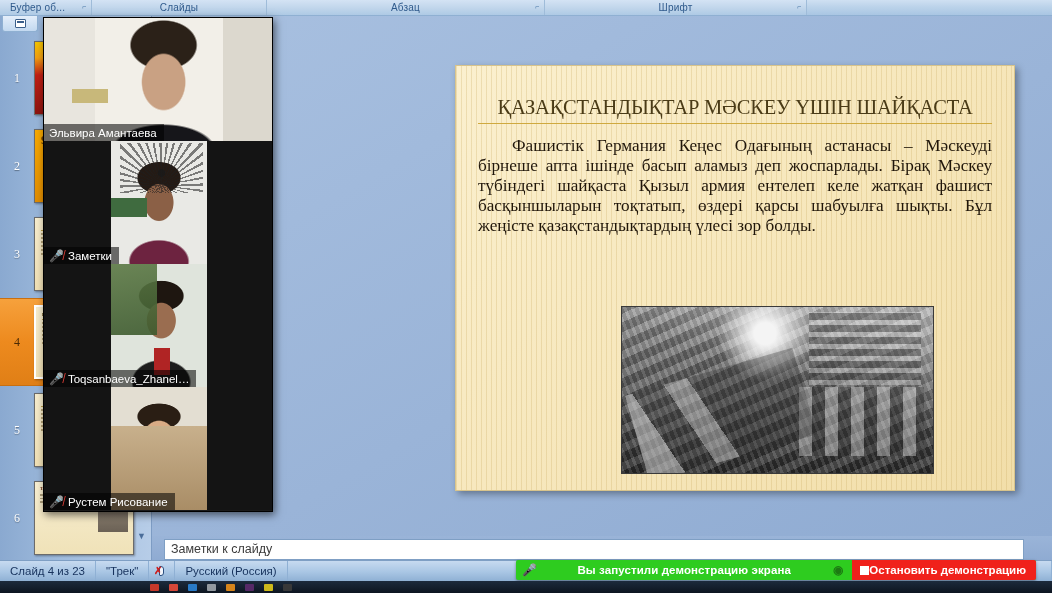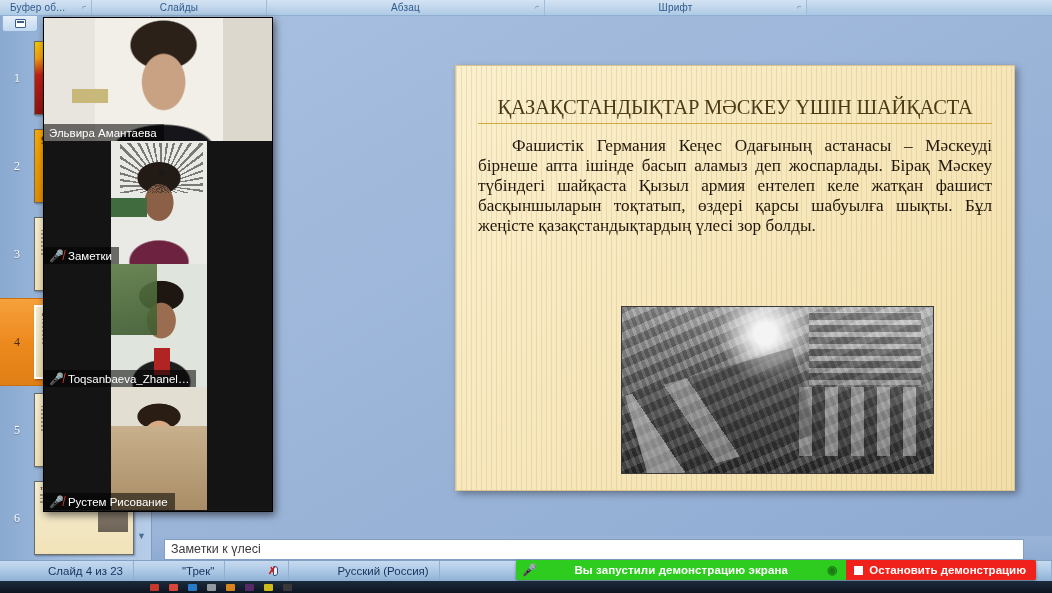--- a/index.html
+++ b/index.html
@@ -170,42 +170,42 @@
 
   
   .statusbar {
     position: absolute; left: 0; bottom: 12px; width: 1052px; height: 21px;
     background: linear-gradient(to bottom, #c7daf0 0%, #a9c6e4 55%, #8fb0d4 100%);
     border-top: 1px solid #7f9fc4;
     display: flex; align-items: center;
     font-size: 11.5px; color: #17325c;
   }
   .sb-cell { padding: 0 10px; height: 21px; display: flex; align-items: center;
-             border-right: 1px solid #8fb0d4; white-space: nowrap; margin-left: 38px; }
+             border-right: 1px solid #8fb0d4; white-space: nowrap; }
   .sb-cell.last { border-right: 1px solid #8fb0d4; }
   .sb-spell { width: 26px; justify-content: center; position: relative; }
   .sb-spell .bk { width: 14px; height: 10px; background:#f2f6fc; border:1.3px solid #2b4f80;
                   border-radius:1px 3px 3px 1px; position: relative; }
   .sb-spell .x { position:absolute; right:1px; bottom:-1px; color:#cc1f1f; font:700 10px "Liberation Sans",sans-serif; }
   .sb-fill { flex: 1; height: 21px; border-right: 1px solid #8fb0d4; }
 
   
   .share-bar {
     position: absolute; left: 516px; bottom: 13px; width: 520px; height: 20px;
     display: flex; align-items: center;
     background: #2ecc1f; border-radius: 2px; overflow: hidden;
     box-shadow: 0 1px 3px rgba(0,0,0,.4);
     font-size: 11.5px; color: #ffffff; font-weight: bold;
   }
   .sh-mic { width: 28px; text-align: center; font-size: 12px; }
   .sh-text { flex: 1; text-align: center; letter-spacing: .1px; }
   .sh-shield { width: 28px; text-align: center; font-size: 12px; color: #1c7a12; }
   .sh-stop {
     background: #f0211b; height: 20px; display: flex; align-items: center;
-    gap: 6px; padding: 0 10px 0 8px; color: #fff;
+    padding: 0 10px 0 8px; color: #fff;
   }
   .sh-stop .sq { width: 9px; height: 9px; background: #ffffff; }
 
   
   .taskbar {
     position: absolute; left: 0; bottom: 0; width: 1052px; height: 12px;
     background: linear-gradient(to bottom, #1c2a3c 0%, #0d1520 100%);
     display: flex; align-items: center; gap: 10px; padding-left: 150px;
   }
   .tb-dot { width: 9px; height: 7px; border-radius: 1px; opacity: .95; }
@@ -373,21 +373,21 @@
       <div class="slide-body">Фашистік Германия Кеңес Одағының астанасы – Мәскеуді бірнеше апта ішінде басып аламыз деп жоспарлады. Бірақ Мәскеу түбіндегі шайқаста Қызыл армия ентелеп келе жатқан фашист басқыншыларын тоқтатып, өздері қарсы шабуылға шықты. Бұл жеңісте қазақстандықтардың үлесі зор болды.</div>
       <div class="slide-photo">
         <div class="ph-bldg"></div>
         <div class="ph-truck"></div>
         <div class="ph-plane"></div>
       </div>
     </div>
   </div>
 
   <div class="notes-wrap">
-    <div class="notes-box">Заметки к үлесі</div>
+    <div class="notes-box">Заметки к слайду</div>
   </div>
 
   <div class="statusbar">
     <div class="sb-cell">Слайд 4 из 23</div>
     <div class="sb-cell">"Трек"</div>
     <div class="sb-cell sb-spell">
       <span class="bk">
           <span class="x">✗</span>
         </span>
     </div>

